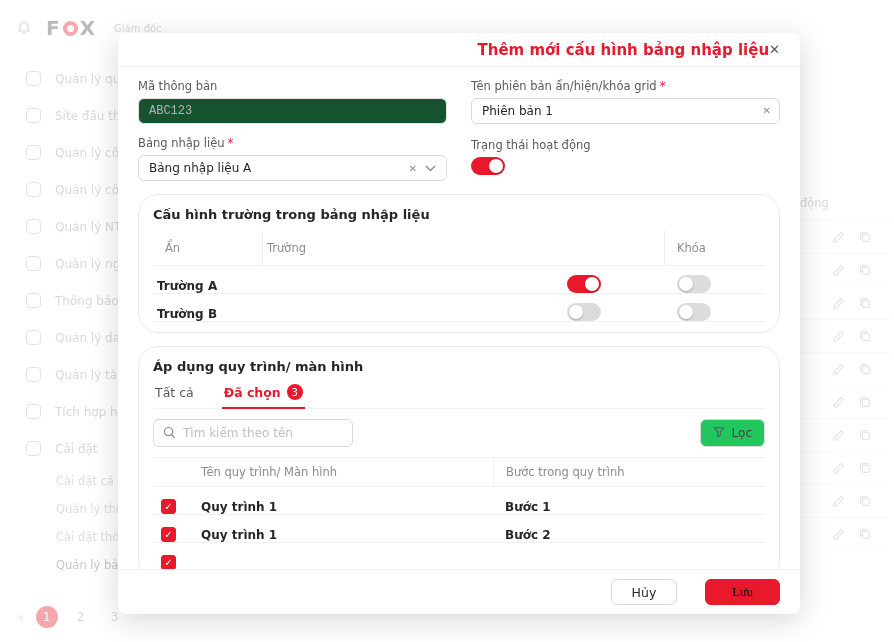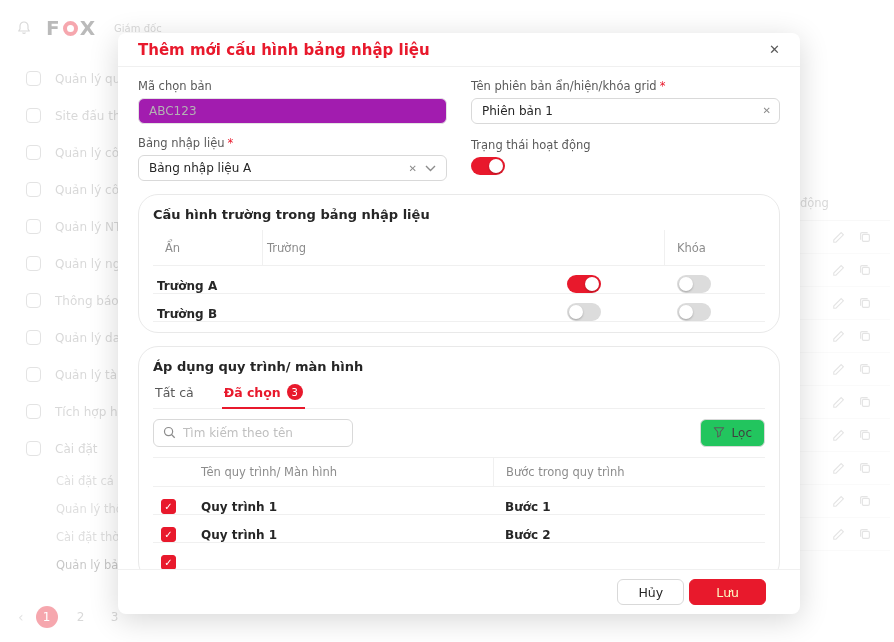--- a/index.html
+++ b/index.html
@@ -34,30 +34,30 @@
   .pg-prev{color:#b5b5b5;cursor:pointer;font-size:14px;}
   .right-strip{position:absolute;right:4px;top:190px;width:94px;}
   .rs-header{font-size:11.5px;color:#9a9a9a;padding:6px 0 10px 4px;border-bottom:1px solid #ededed;}
   .rs-row{height:33px;display:flex;align-items:center;justify-content:flex-end;gap:12px;padding-right:18px;border-bottom:1px solid #f1f1f1;color:#b9b9b9;}
   .act{display:inline-flex;cursor:pointer;}
   
   .overlay{position:absolute;inset:0;background:rgba(255,255,255,0.62);z-index:5;}
   
   .modal{position:absolute;left:118px;top:33px;width:682px;height:581px;background:#fff;border-radius:8px;
     box-shadow:0 6px 30px rgba(0,0,0,0.16);z-index:10;display:flex;flex-direction:column;overflow:hidden;}
-  .modal-header{height:34px;flex:none;display:flex;align-items:center;justify-content:space-between;padding:0 20px;border-bottom:1px solid var(--line);}
+  .modal-header{height:34px;flex:none;display:flex;align-items:center;justify-content:flex-end;padding:0 20px;border-bottom:1px solid var(--line);}
   .modal-title{font-size:15px;font-weight:700;color:var(--red);}
   .close-btn{background:none;border:none;font-size:13px;color:#595959;cursor:pointer;line-height:1;}
   .modal-body{flex:1;padding:12px 20px 6px;overflow:hidden;}
   .form-grid{display:grid;grid-template-columns:1fr 1fr;column-gap:24px;row-gap:12px;}
   .field label{display:block;font-size:11.5px;color:#595959;margin-bottom:5px;}
   .req{color:var(--red);margin-left:3px;}
   .input-wrap{position:relative;display:flex;align-items:center;}
   .input{width:100%;height:26px;border:1px solid #d9d9d9;border-radius:6px;padding:0 26px 0 10px;font-size:12px;color:var(--txt);outline:none;font-family:inherit;}
-  .input.disabled{background:#a21caf;color:#b3b3b3;border-color:#e3e3e3;padding-right:16px;}
+  .input.disabled{background:#14532d;color:#b3b3b3;border-color:#e3e3e3;padding-right:16px;font-family:Liberation Mono, monospace;}
   .clear-x{position:absolute;right:9px;font-size:10px;color:#8c8c8c;cursor:pointer;line-height:1;}
   .select{height:26px;border:1px solid #d9d9d9;border-radius:6px;display:flex;align-items:center;justify-content:space-between;padding:0 10px;font-size:12px;cursor:pointer;}
   .select-icons{display:flex;align-items:center;gap:8px;color:#8c8c8c;}
   .toggle{width:34px;height:18px;border-radius:9px;background:#dcdcdc;position:relative;display:inline-block;cursor:pointer;flex:none;transition:background .15s;}
   .toggle::after{content:"";position:absolute;top:2px;left:2px;width:14px;height:14px;border-radius:50%;background:#fff;box-shadow:0 1px 2px rgba(0,0,0,0.25);}
   .toggle.on{background:var(--red);}
   .toggle.on::after{left:18px;}
   .toggle-field{padding-top:2px;}
   
   .card{margin-top:13px;border:1px solid var(--border);border-radius:20px;padding:10px 14px 10px;}
@@ -83,24 +83,24 @@
   
   .tbl2 .t-head{height:30px;border-top:1px solid var(--line);}
   .c-check{width:36px;padding:0 0 0 8px;}
   .c-pname{flex:1;}
   .c-step{width:272px;}
   .tbl2 .t-head .c-step{border-left:1px solid var(--line);align-self:stretch;}
   .checkbox{width:15px;height:15px;border-radius:3px;border:1.5px solid #bfbfbf;background:#fff;display:inline-flex;align-items:center;justify-content:center;cursor:pointer;}
   .checkbox.checked{background:var(--red);border-color:var(--red);}
   .checkbox.checked::after{content:"✓";color:#fff;font-size:10px;font-weight:700;line-height:1;}
   
-  .modal-footer{flex:none;border-top:1px solid var(--line);padding:9px 34px;display:flex;justify-content:flex-end;gap:5px;}
+  .modal-footer{flex:none;border-top:1px solid var(--line);padding:9px 20px;display:flex;justify-content:flex-end;gap:28px;}
   .btn{height:26px;border-radius:6px;font-size:12.5px;padding:0 20px;cursor:pointer;font-family:inherit;}
   .btn-cancel{background:#fff;border:1px solid #d9d9d9;color:var(--txt);}
-  .btn-save{background:var(--red);border:1px solid var(--red);color:#fef9c3;padding:0 26px;}
+  .btn-save{background:var(--red);border:1px solid var(--red);color:#000000;padding:0 26px;font-family:Liberation Serif, serif;}
 </style>
 </head>
 <body>
 
 <div class="bg">
   <div class="topbar">
     <span class="bell">
       <svg width="16" height="16" viewBox="0 0 16 16">
           <path d="M8 2a4 4 0 0 0-4 4v3l-1.3 2h10.6L12 9V6a4 4 0 0 0-4-4z M6.6 12.5a1.5 1.5 0 0 0 2.8 0" fill="none" stroke="currentColor" stroke-width="1.2" stroke-linejoin="round"></path>
         </svg>
@@ -310,21 +310,21 @@
 
 <div class="modal">
   <div class="modal-header">
     <div class="modal-title">Thêm mới cấu hình bảng nhập liệu</div>
     <button class="close-btn">✕</button>
   </div>
 
   <div class="modal-body">
     <div class="form-grid">
       <div class="field">
-        <label><span>Mã chọn bản</span></label>
+        <label><span>Mã thông bản</span></label>
         <div class="input-wrap">
           <input class="input disabled" disabled="" value="ABC123" style="">
         </div>
       </div>
       <div class="field">
         <label><span>Tên phiên bản ẩn/hiện/khóa grid</span><span class="req">*</span></label>
         <div class="input-wrap">
           <input class="input" value="Phiên bản 1" style="">
           <span class="clear-x">✕</span>
         </div>

